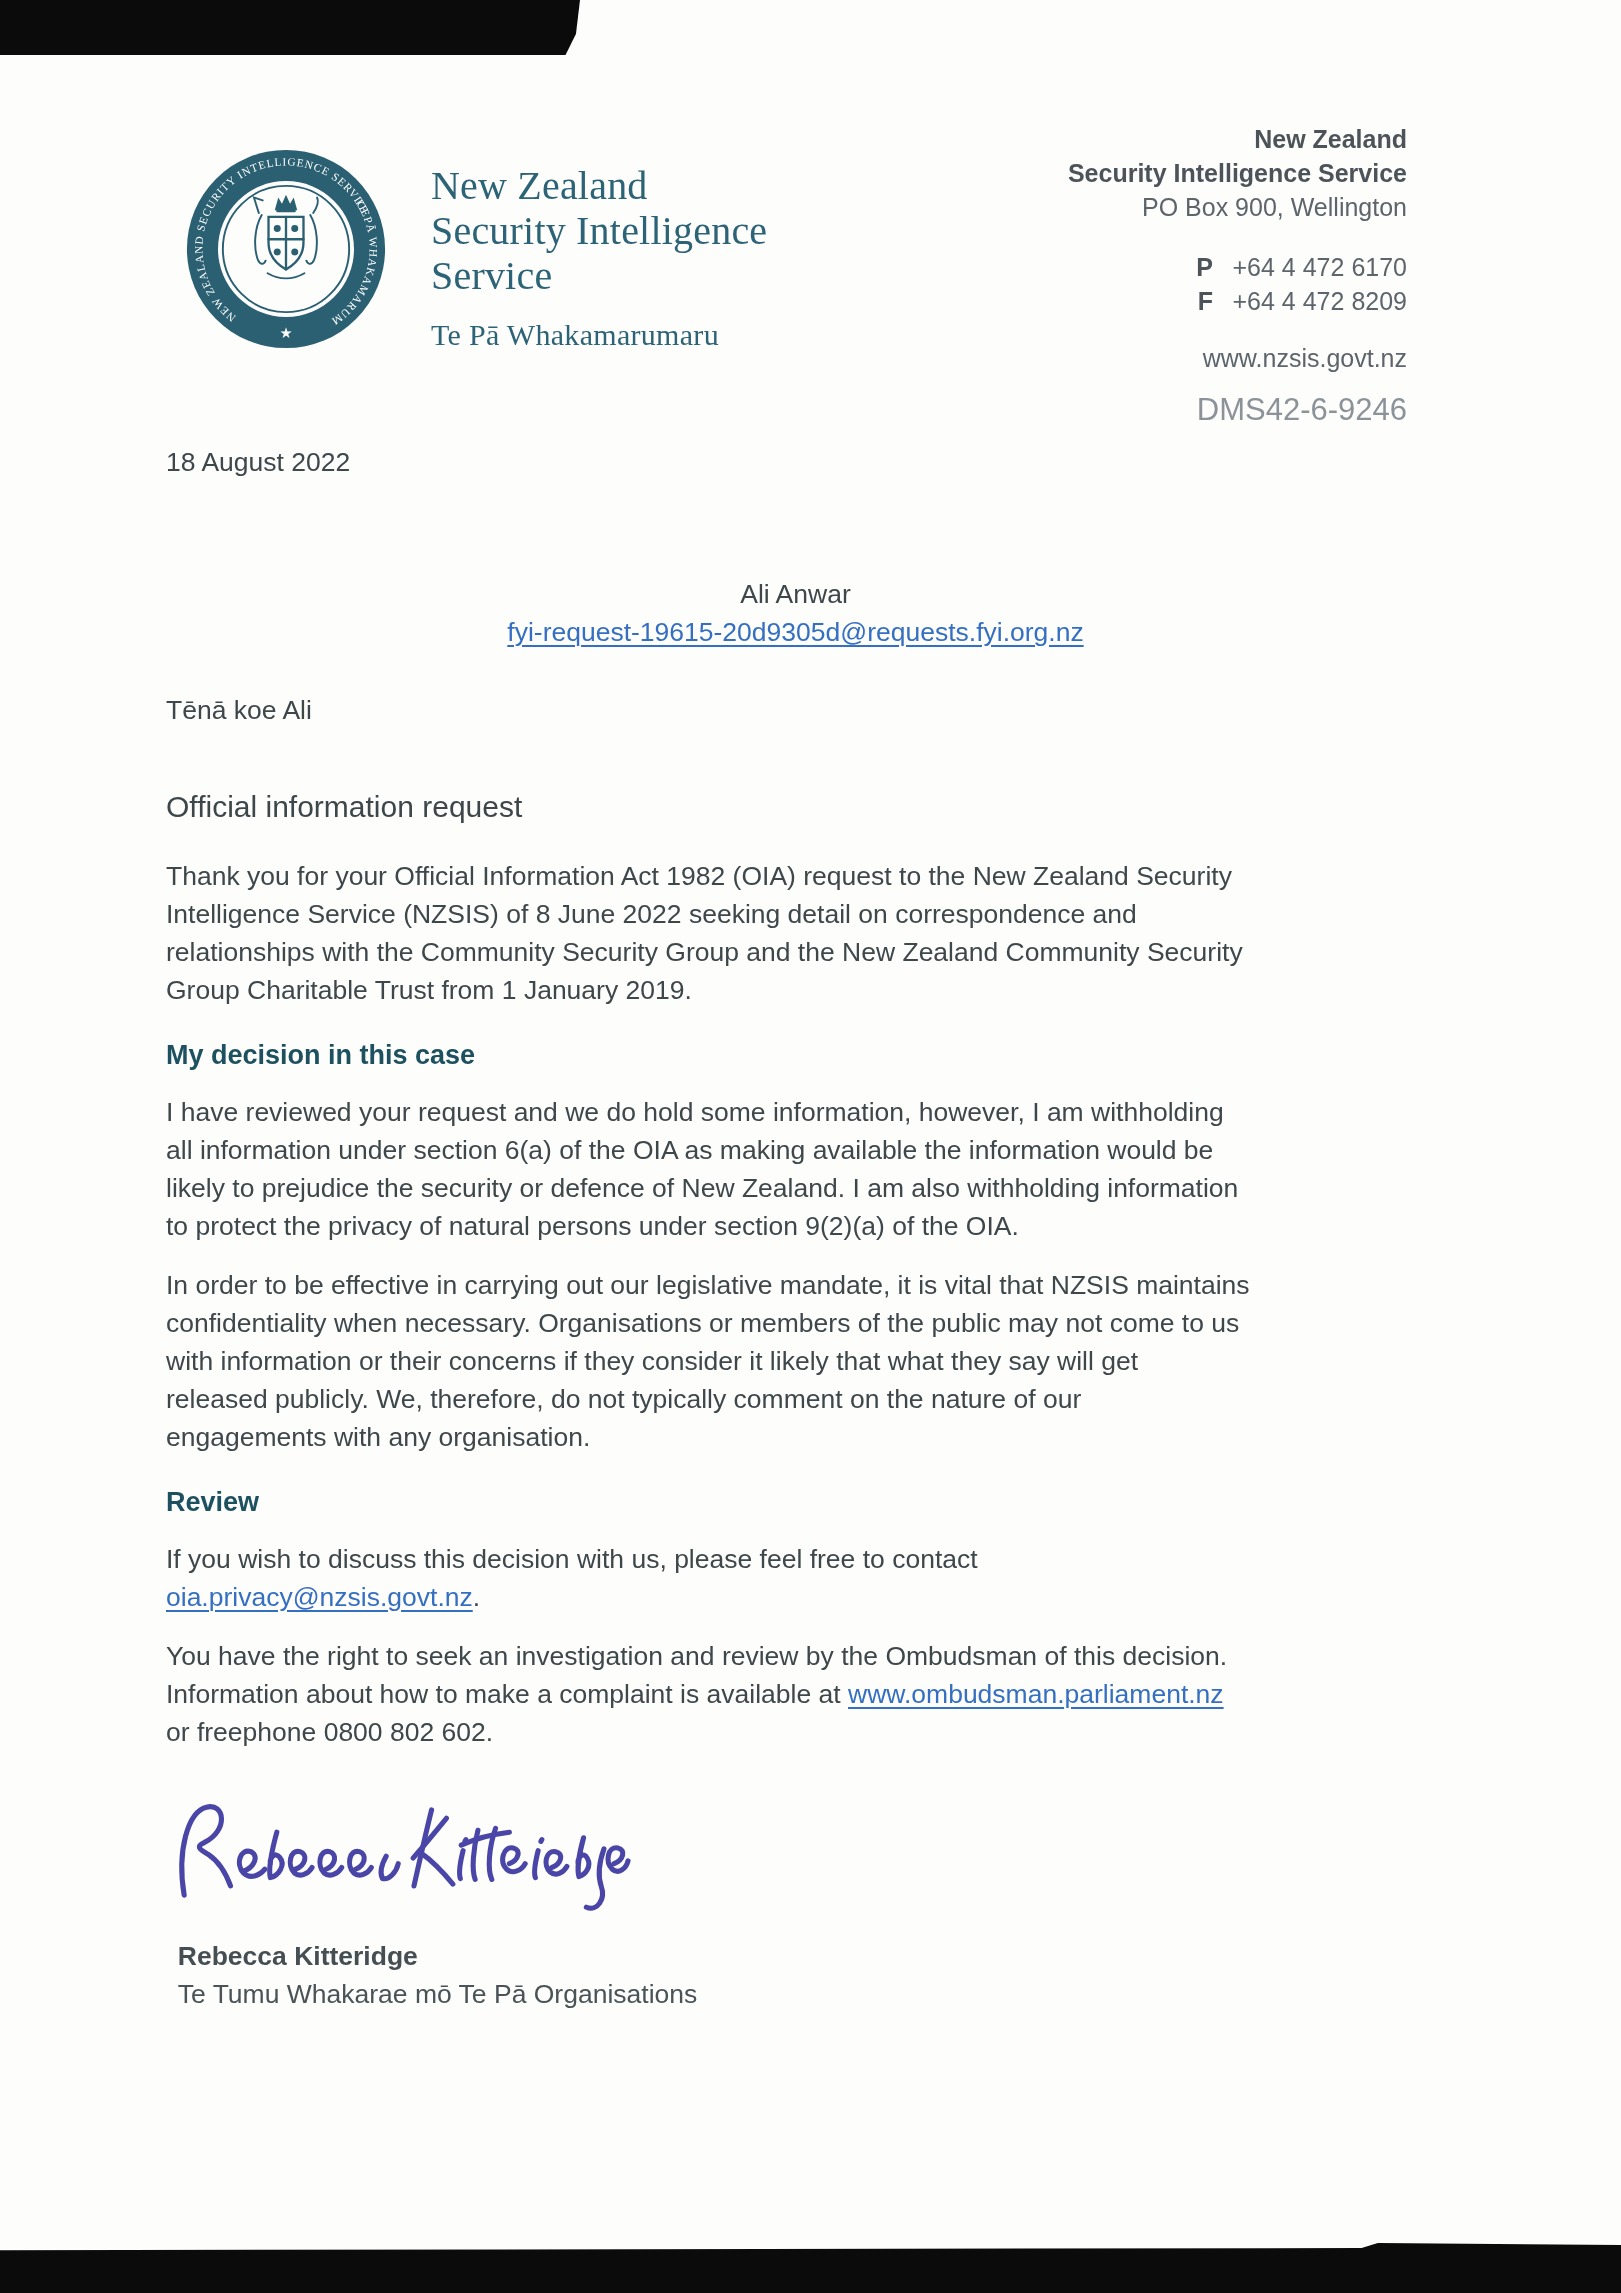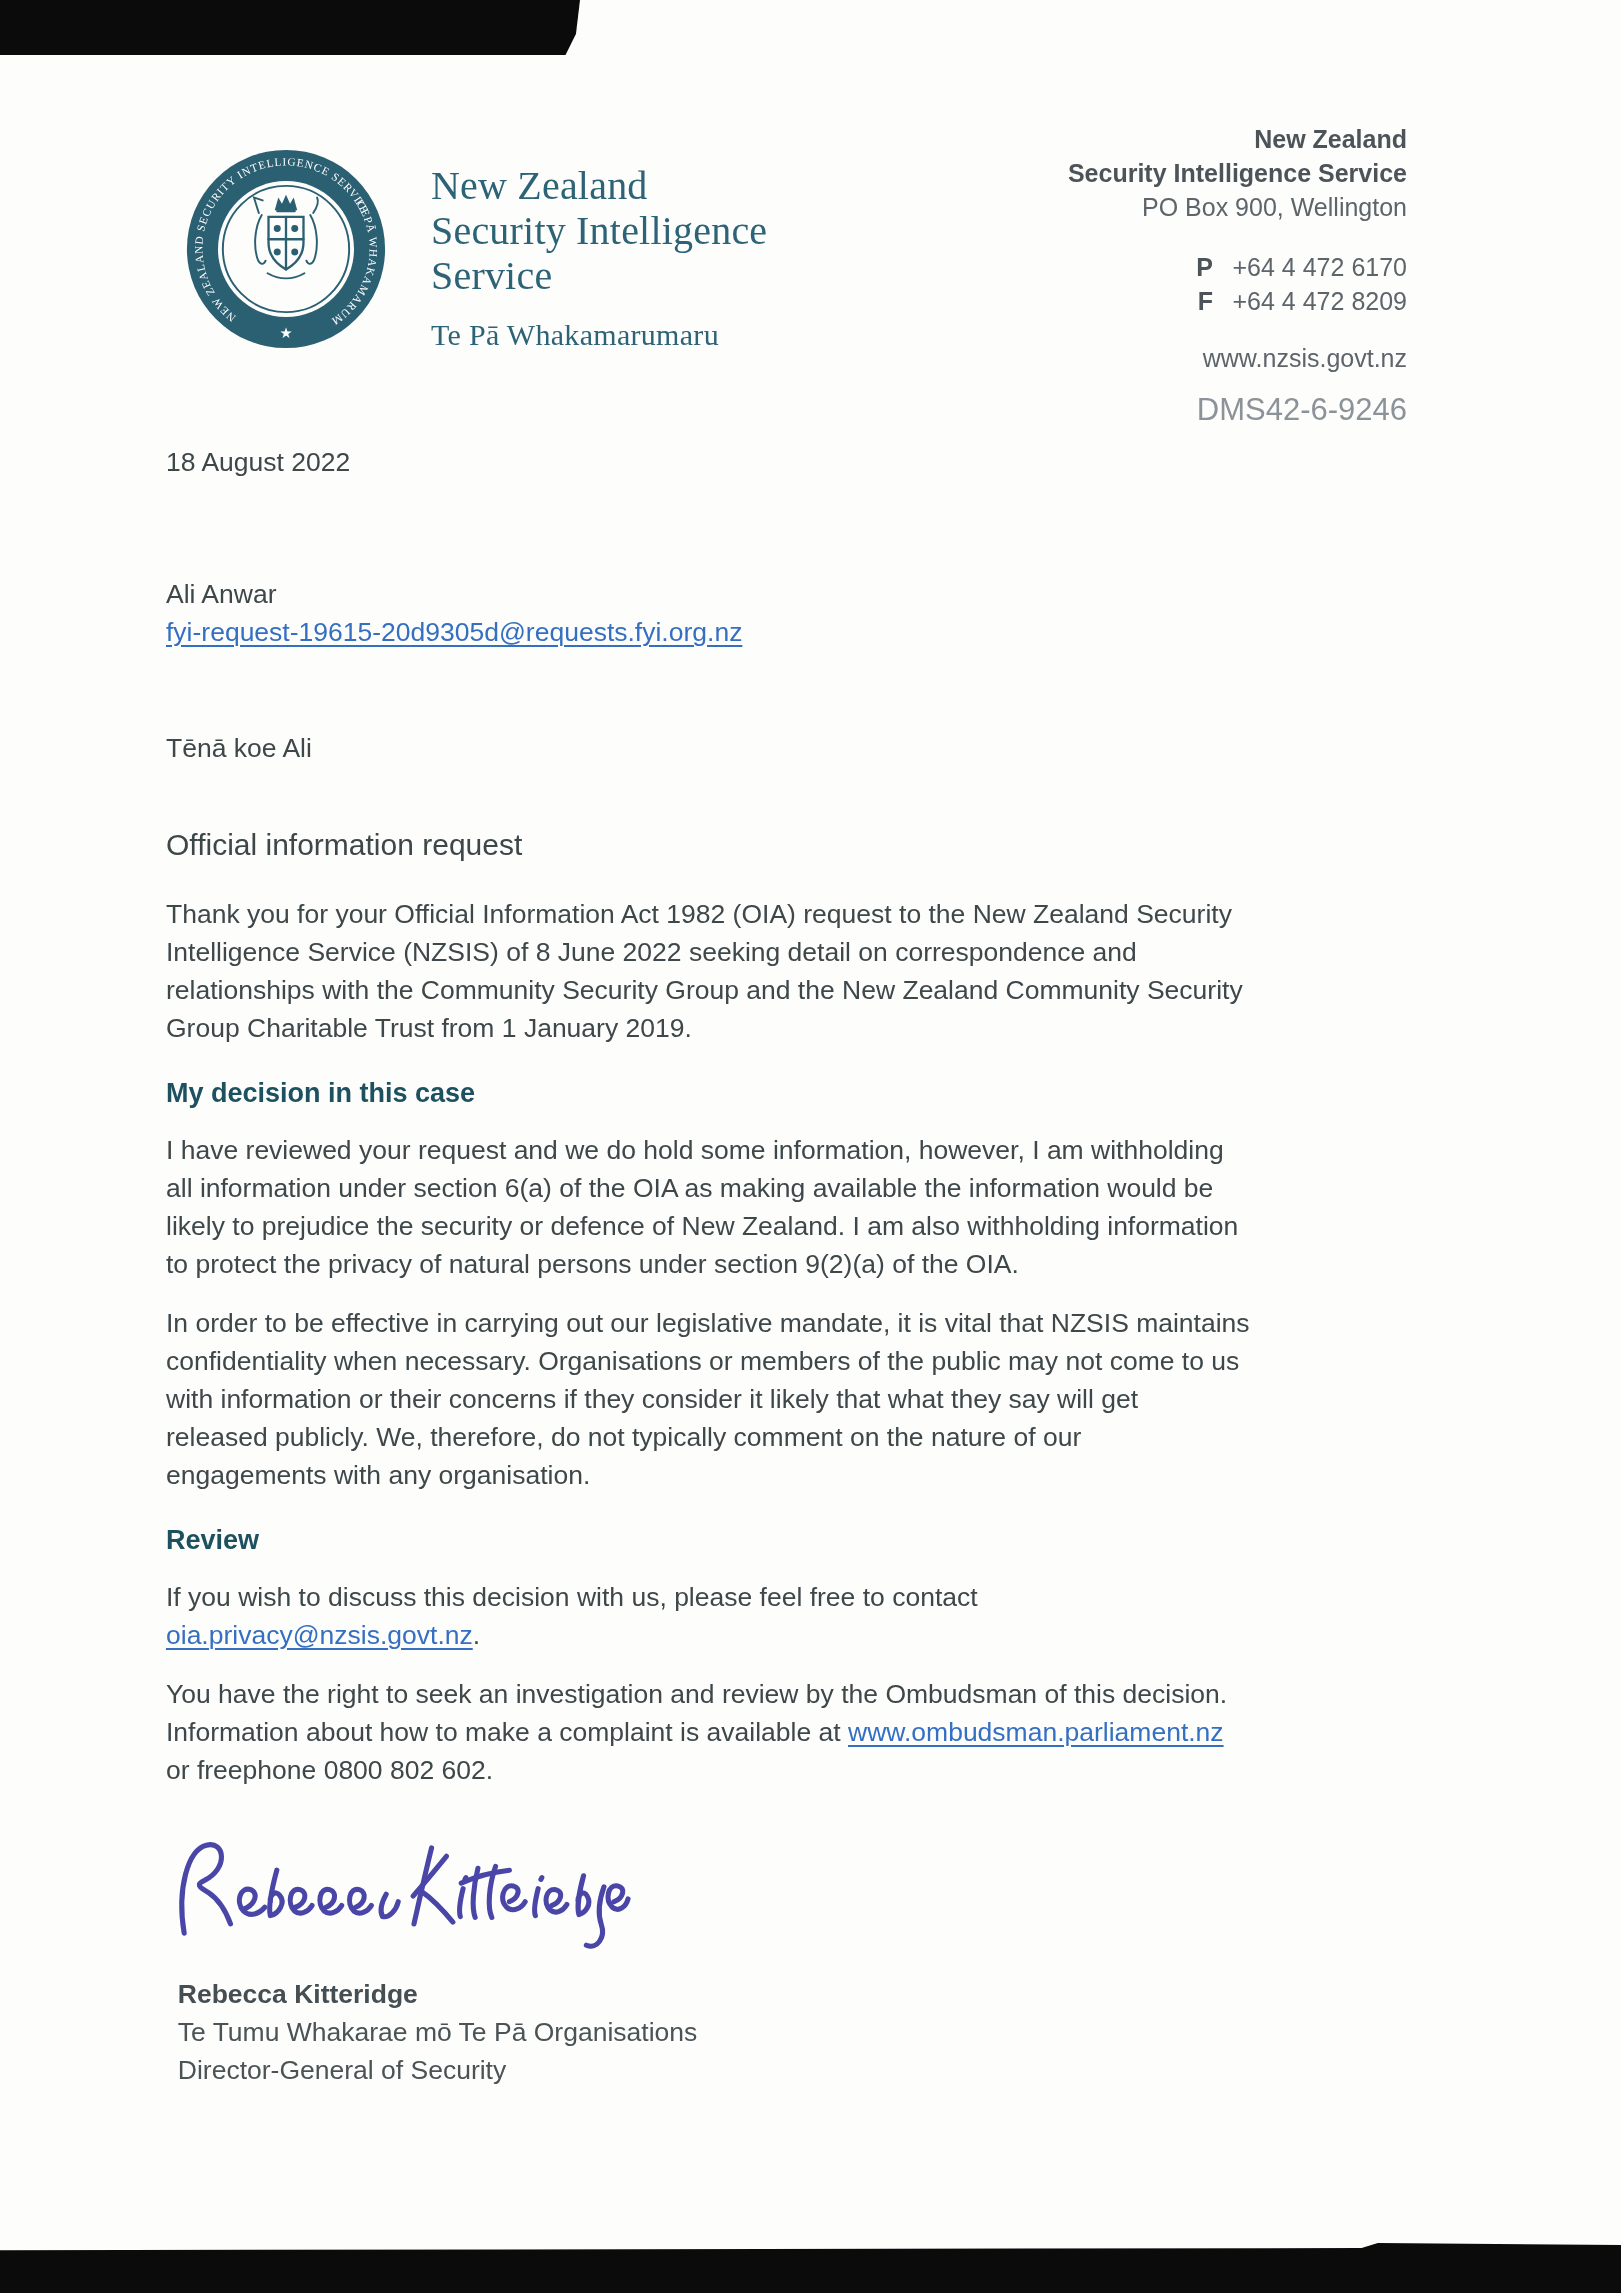--- a/index.html
+++ b/index.html
@@ -57,21 +57,21 @@
   .contact-gap-md { height:23.5px; }
   .contact-ref { font-size:31px; color:#8b9298; margin-top:17.6px; }
 
   
   .letter {
     position:absolute; left:166px; top:443px; width:1259px;
     font-size:26.5px; line-height:38px; color:#3e474a;
   }
   .para { white-space:pre-line; }
   .date-line { margin-bottom:94px; }
-  .recipient { margin-bottom:78px; }
+  .recipient { margin-bottom:40px;text-align:center; }
   .greeting { margin-bottom:58px; }
   .subject {
     font-size:30px; font-weight:normal; color:#3d4649;
     margin-bottom:23.5px; line-height:39px;
   }
   .intro { margin-bottom:29px;margin-top:31px; }
   .section-heading {
     font-size:27px; font-weight:bold; color:#1d5160;
     line-height:35px; margin-bottom:19.6px;
   }
@@ -226,18 +226,17 @@
         <path d="M413,90 C423,86 426,75 417,73 C406,71 403,88 411,95 C417,100 425,96 429,89"></path>
         <path d="M447,58 C442,76 440,93 442,100 C449,98 456,89 451,80 C447,73 441,78 441,85"></path>
         <path d="M469,70 C464,84 462,98 466,110 C471,124 462,138 450,133"></path>
         <path d="M480,86 C490,82 493,71 484,69 C473,67 470,84 478,92 C485,98 493,91 495,83"></path>
       </g>
     </svg>
 
     <div class="signatory">
       <div class="sig-name">Rebecca Kitteridge</div>
       <div class="sig-title">Te Tumu Whakarae mō Te Pā Organisations</div>
-      <div class="sig-title">Director-General of Security</div>
     </div>
 
   </div>
 </div>
 
 
 </body></html>

